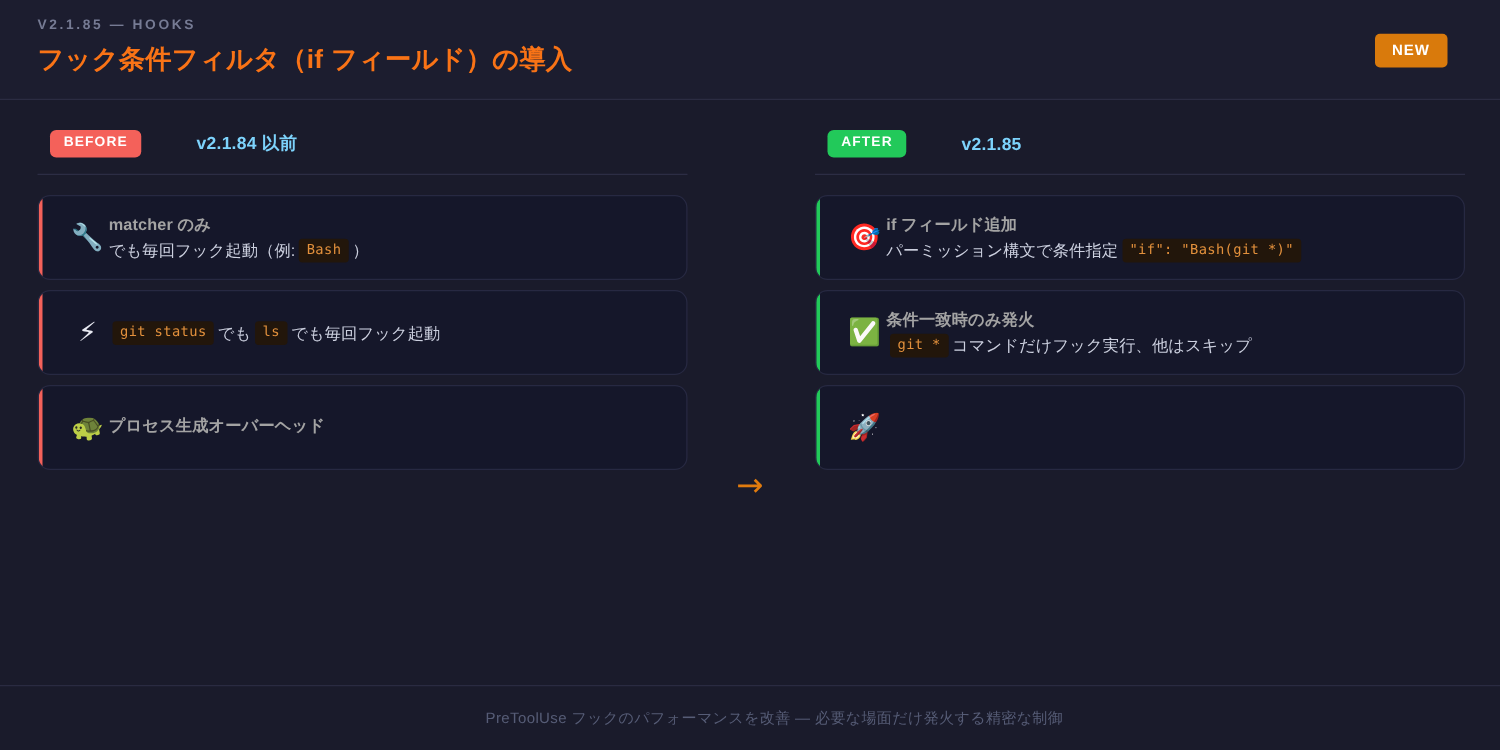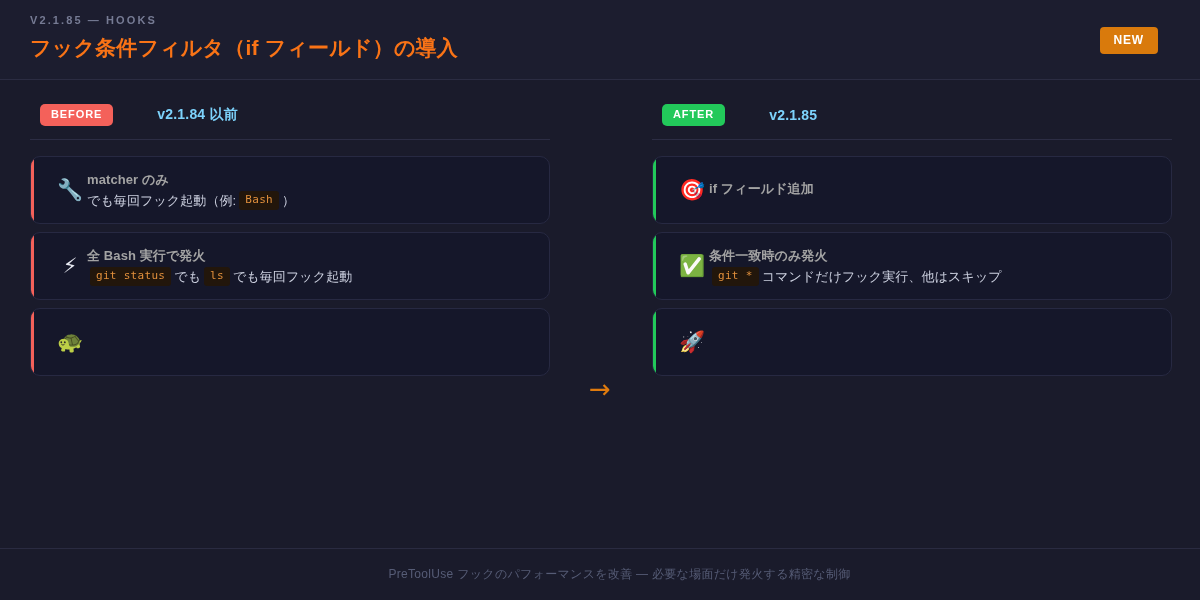--- a/index.html
+++ b/index.html
@@ -247,47 +247,51 @@
               <span>でも毎回フック起動（例:</span>
               <code class="chip">Bash</code>
               <span>）</span>
             </div>
           </div>
         </div>
 
         <div class="card neg">
           <div class="card-icon">⚡</div>
           <div class="card-text">
-            <div class="card-title">全 Bash 実行で発火</div>
             <div class="card-desc">
               <code class="chip">git status</code>
               <span>でも</span>
               <code class="chip">ls</code>
               <span>でも毎回フック起動</span>
             </div>
           </div>
         </div>
 
         <div class="card neg">
           <div class="card-icon">🐢</div>
           <div class="card-text">
+            <div class="card-title">プロセス生成オーバーヘッド</div>
           </div>
         </div>
       </div>
 
       <div class="column right">
         <div class="col-head">
           <span class="tag after">AFTER</span>
           <span class="col-version">v2.1.85</span>
         </div>
 
         <div class="card pos">
           <div class="card-icon">🎯</div>
           <div class="card-text">
             <div class="card-title">if フィールド追加</div>
+            <div class="card-desc">
+              <span>パーミッション構文で条件指定</span>
+              <code class="chip">"if": "Bash(git *)"</code>
+            </div>
           </div>
         </div>
 
         <div class="card pos">
           <div class="card-icon">✅</div>
           <div class="card-text">
             <div class="card-title">条件一致時のみ発火</div>
             <div class="card-desc">
               <code class="chip">git *</code>
               <span>コマンドだけフック実行、他はスキップ</span>

